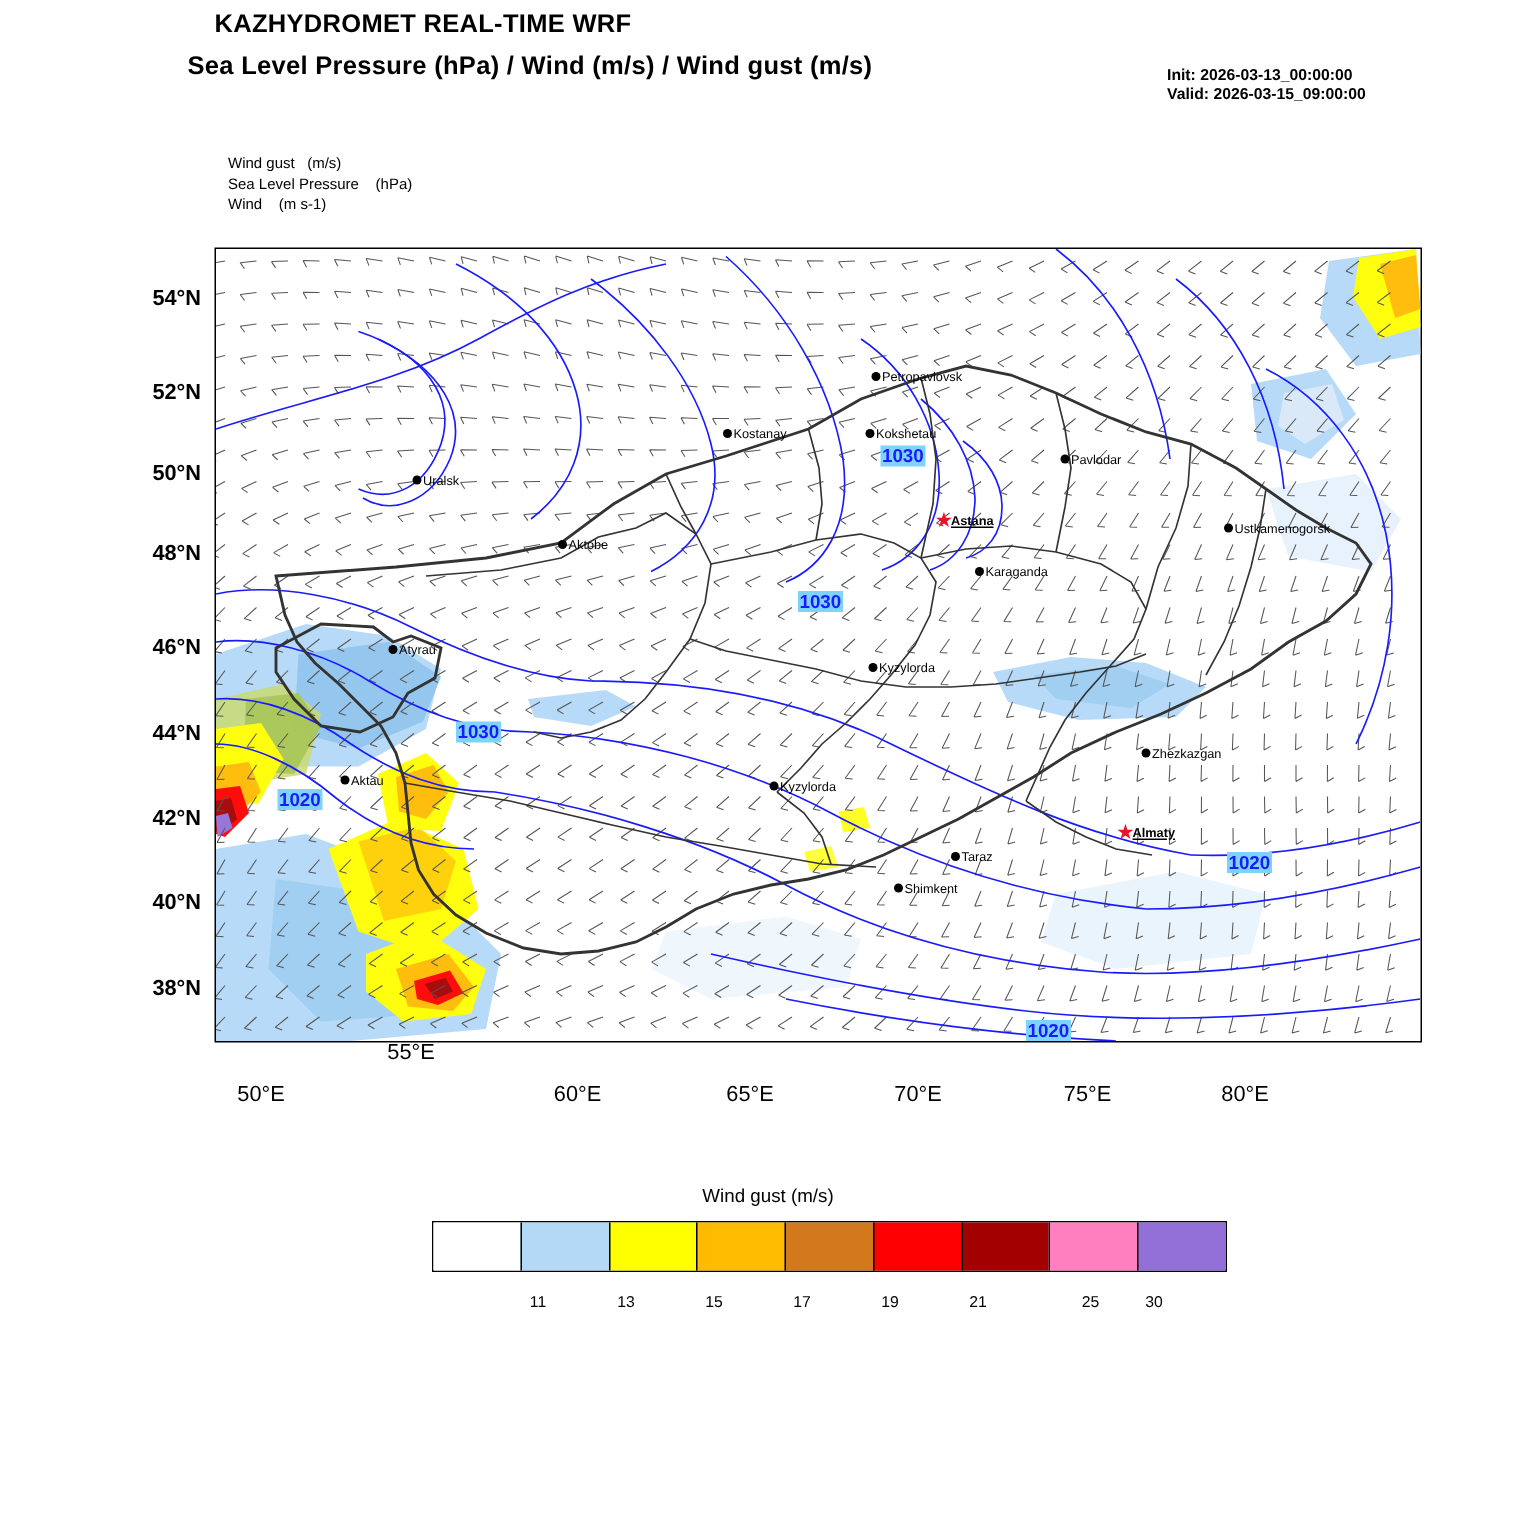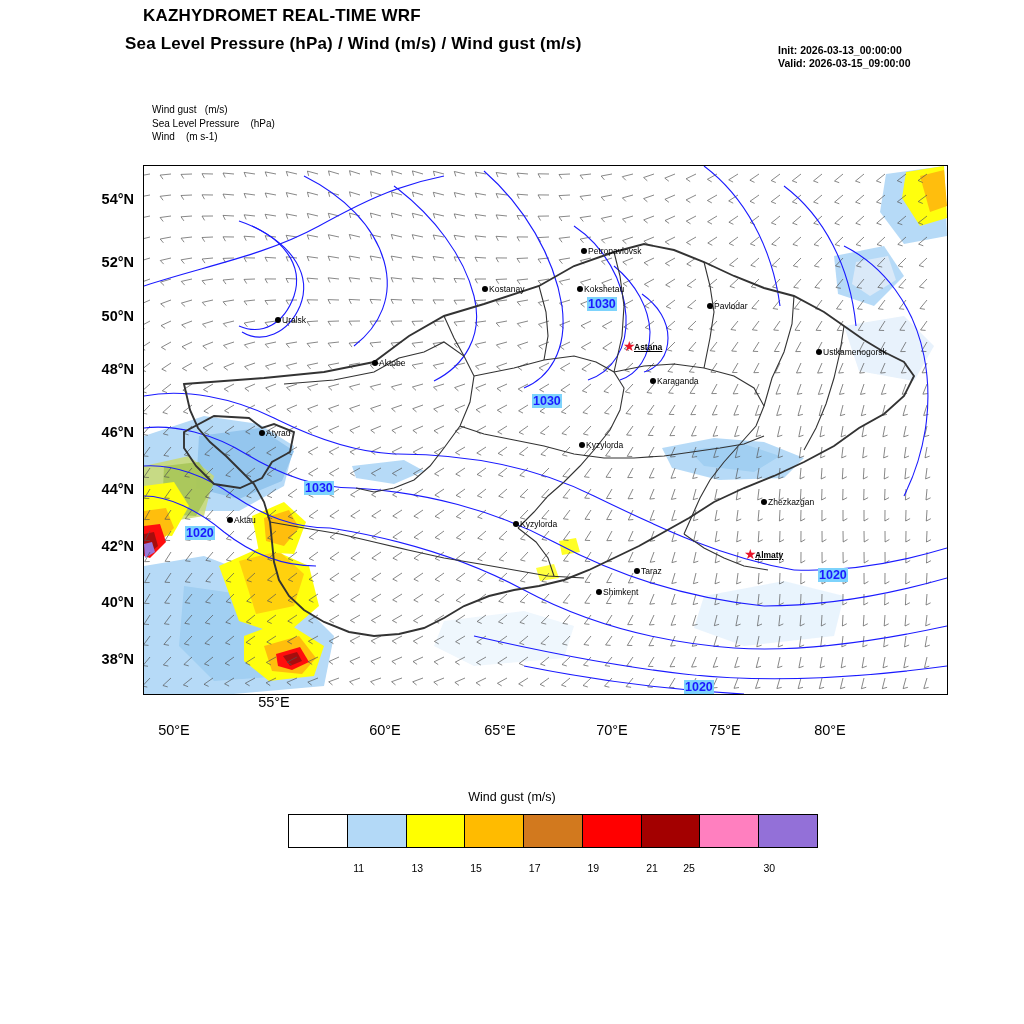--- a/index.html
+++ b/index.html
@@ -1254,15 +1254,15 @@
     <div style="background: rgb(255, 127, 191);"></div>
     <div style="background: rgb(147, 112, 216);"></div>
   </div>
 <div class="cb-ticks" id="cbticks">
     <span style="left: 58.6667px;">11</span>
     <span style="left: 117.333px;">13</span>
     <span style="left: 176px;">15</span>
     <span style="left: 234.667px;">17</span>
     <span style="left: 293.333px;">19</span>
     <span style="left: 352px;">21</span>
-    <span style="left: 389px; text-align: center;">25</span>
+    <span style="left: 427px; text-align: center;">25</span>
     <span style="left: 469.333px;">30</span>
   </div>
 
 </body></html>

